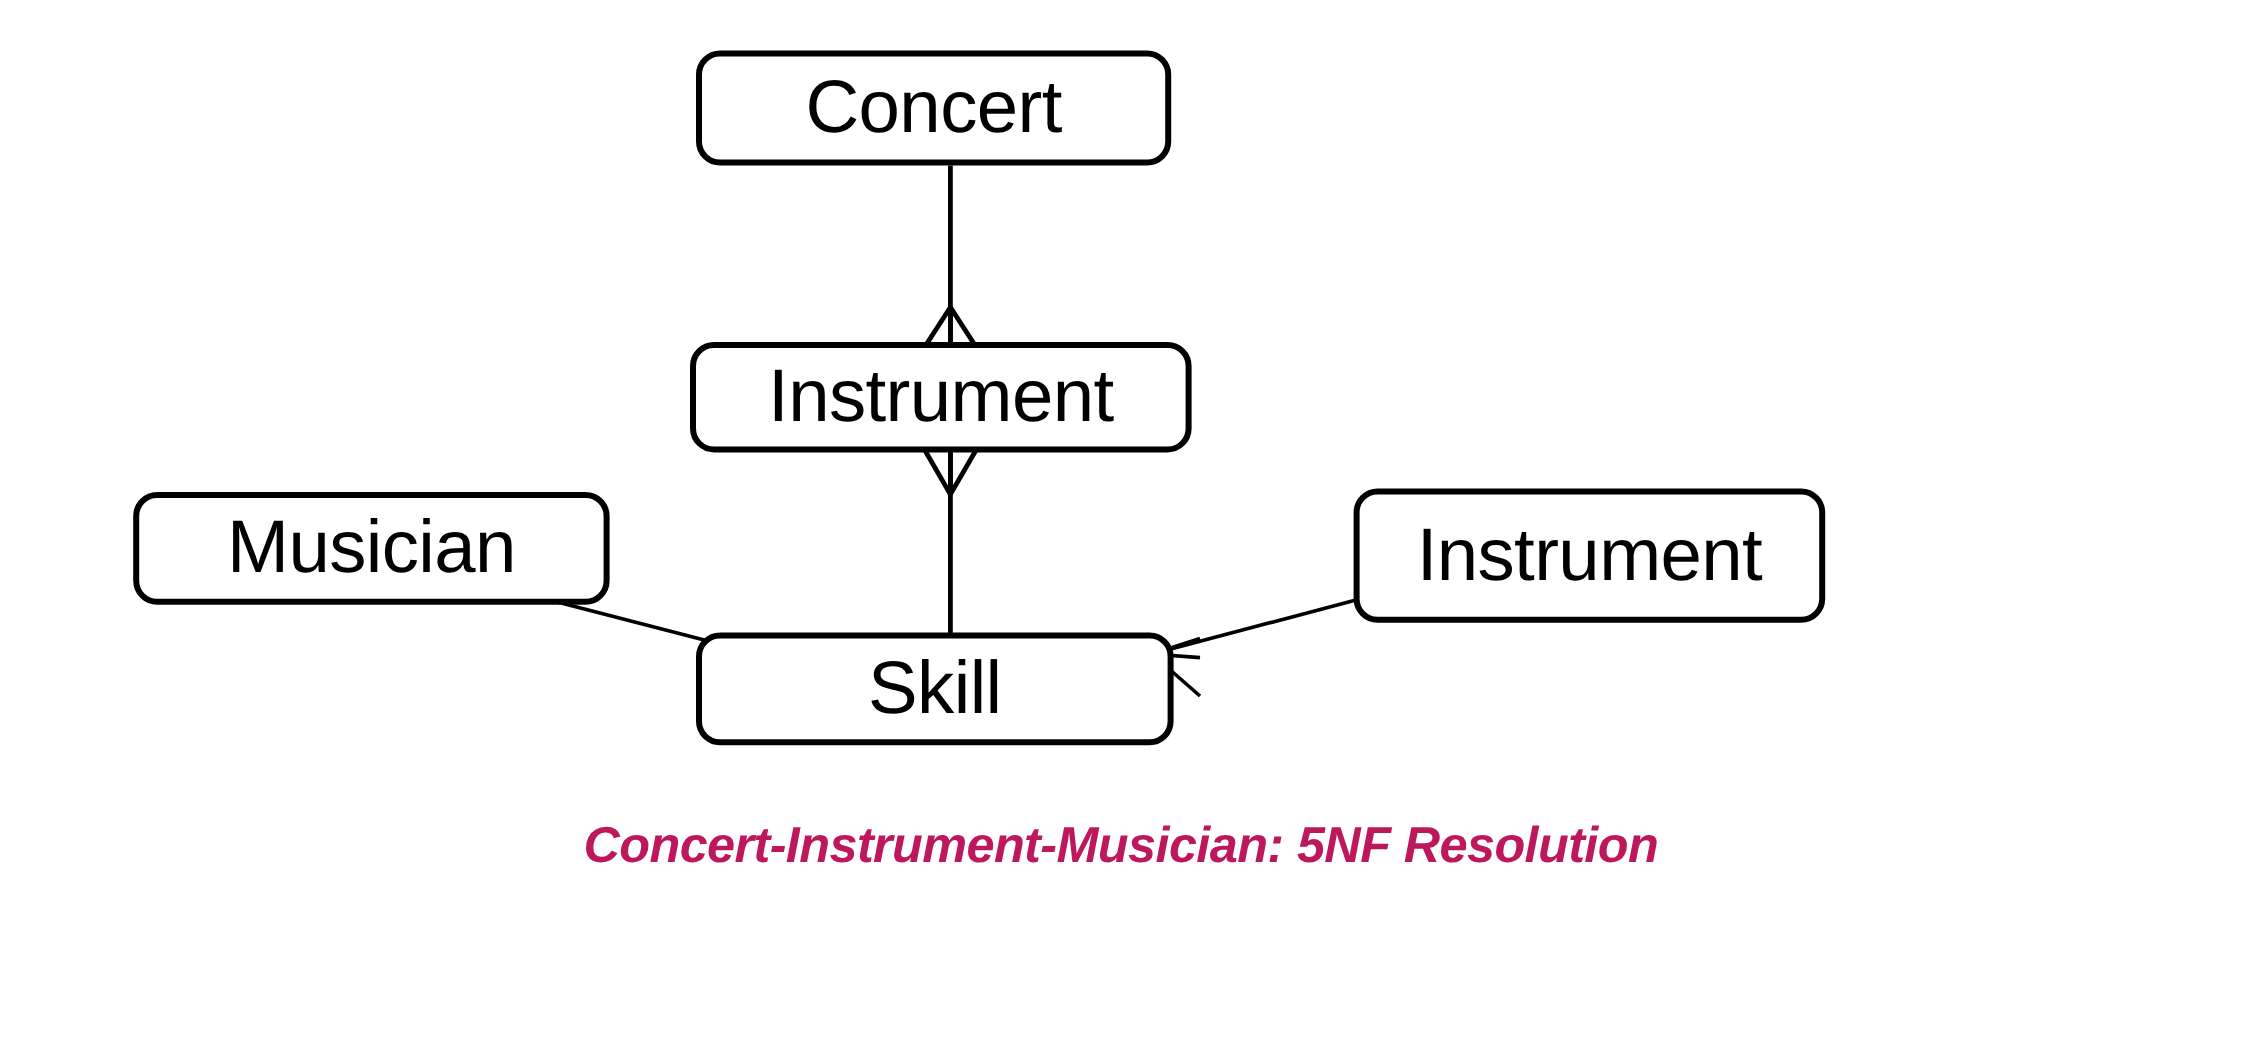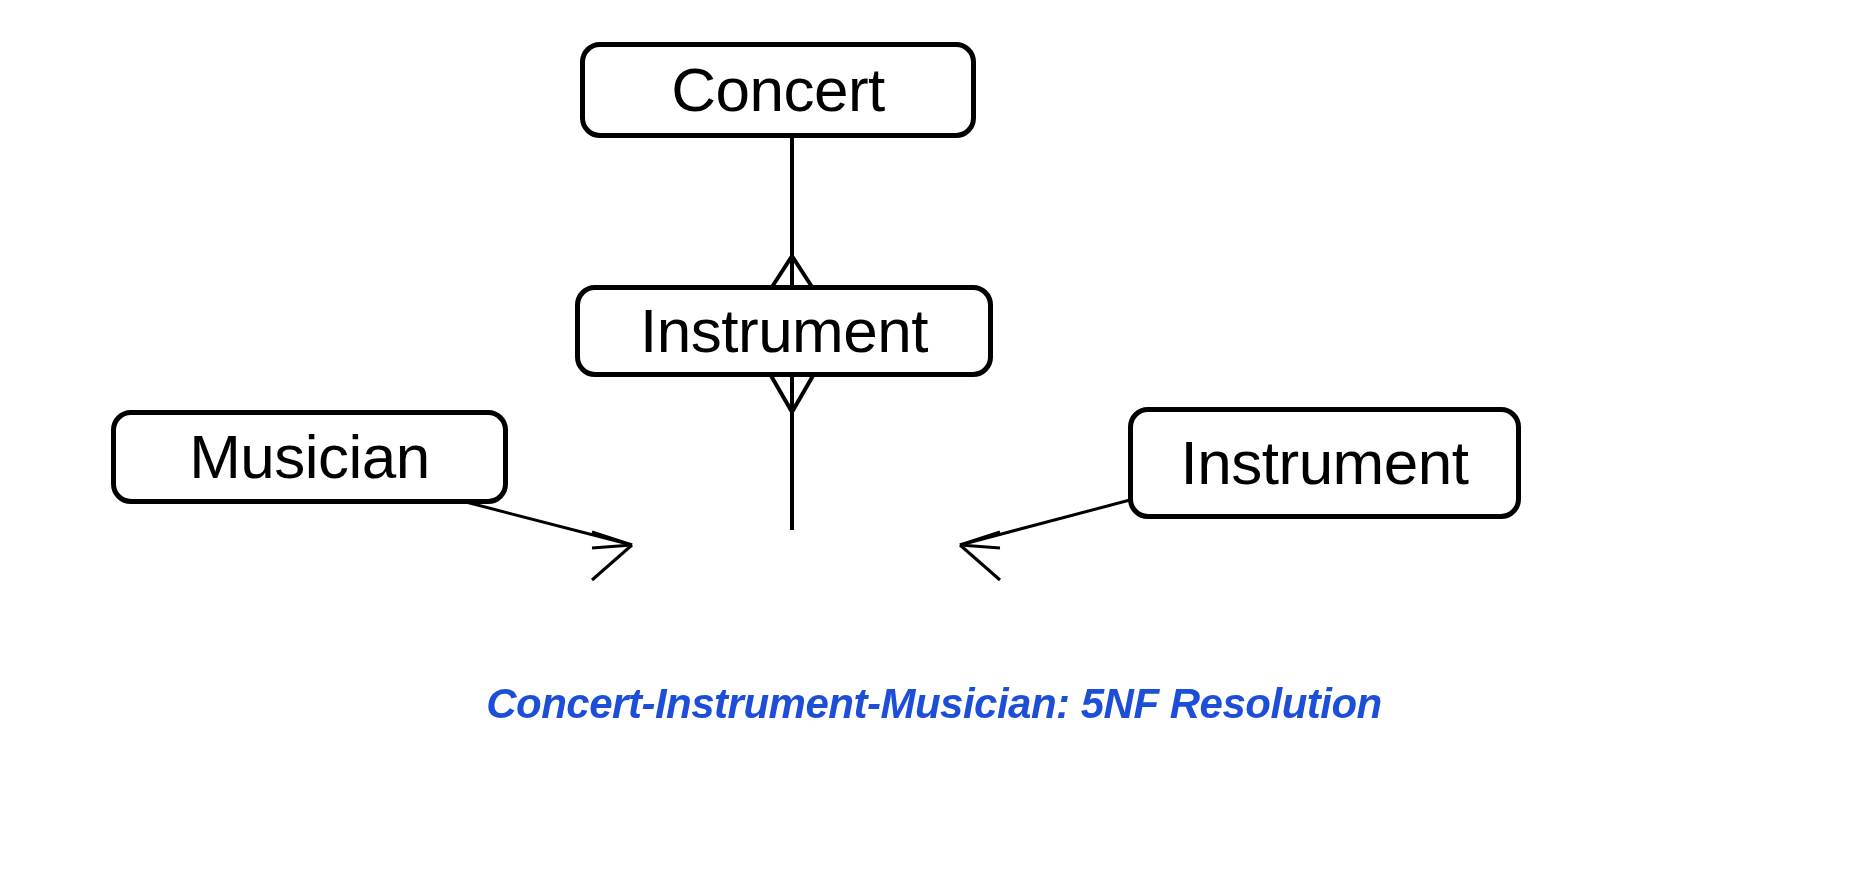--- a/index.html
+++ b/index.html
@@ -49,21 +49,21 @@
   .caption {
     position: absolute;
     left: 0;
     width: 1868px;
     text-align: center;
     font-family: "Liberation Sans Narrow", "Liberation Sans", sans-serif;
     font-weight: bold;
     font-style: italic;
     font-size: 42px;
     letter-spacing: -0.5px;
-    color: #1d4ed8;
+    color: #be185d;
     white-space: nowrap;
     user-select: none;
   }
 </style>
 </head>
 <body>
 
 <div id="canvas">
 
   <svg id="diagram-svg" viewBox="0 0 1868 886" xmlns="http://www.w3.org/2000/svg">
@@ -110,16 +110,19 @@
   </div>
 
   <div class="entity-box" id="box-musician" style="left:65px; top:410px; width:397px; height:94px;margin-left:46px;">
     <span class="entity-label">Musician</span>
   </div>
 
   <div class="entity-box" id="box-instrument" style="left:1128px; top:407px; width:393px; height:112px;">
     <span class="entity-label">Instrument</span>
   </div>
 
+  <div class="entity-box" id="box-skill" style="left:580px; top:527px; width:398px; height:94px;">
+    <span class="entity-label">Skill</span>
+  </div>
 
   <div class="caption" style="top:680px;">Concert-Instrument-Musician: 5NF Resolution</div>
 
 </div>
 
 </body></html>

